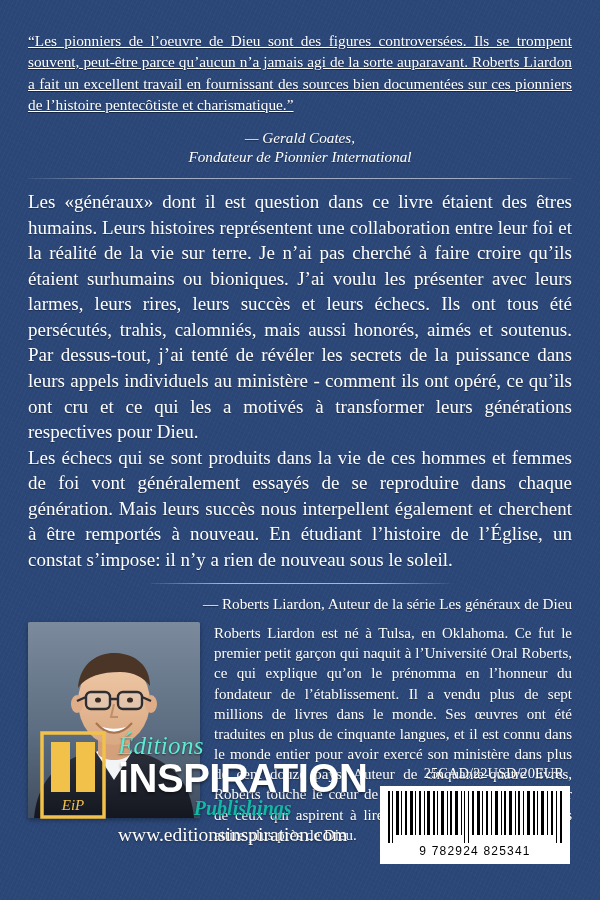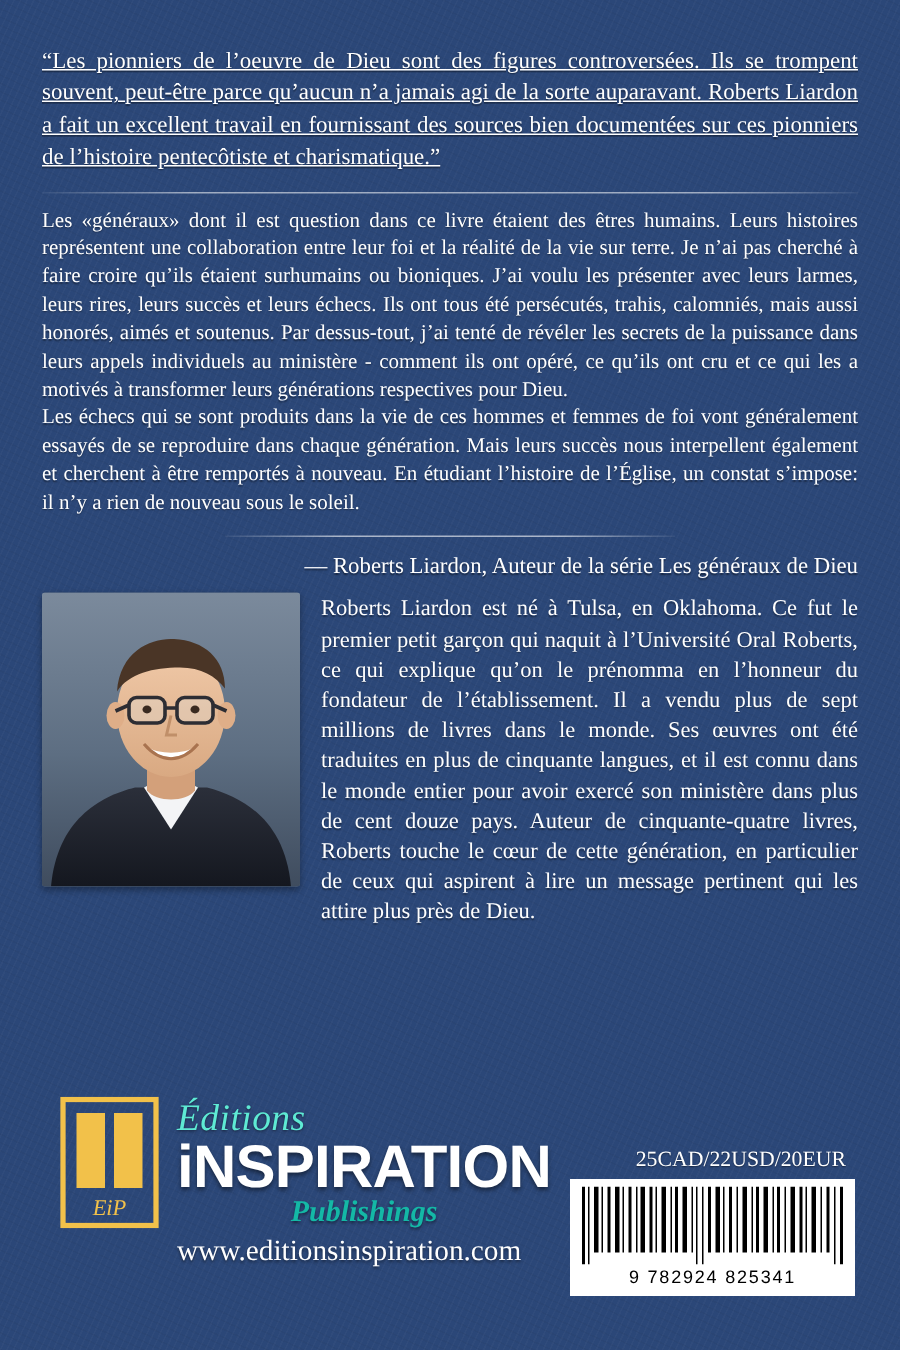--- a/index.html
+++ b/index.html
@@ -64,21 +64,21 @@
   .rule.short {
     width: 300px;
     margin-left: auto;
     margin-right: auto;
     background: linear-gradient(to right, rgba(255,255,255,0.05), rgba(255,255,255,0.6) 25%, rgba(255,255,255,0.6) 75%, rgba(255,255,255,0.05));
   }
 
   
   .body-copy p {
     margin: 0;
-    font-size: 14px;
+    font-size: 19px;
     line-height: 1.345;
     text-align: justify;
     text-shadow: 0 1px 1px rgba(0,0,0,0.4);
   }
 
   .author-attrib {
     text-align: right;
     font-size: 15.2px;
     line-height: 1.30;
     margin-top: 6px;
@@ -209,20 +209,24 @@
 </head>
 <body>
 
 <div class="cover">
   <div class="noise"></div>
 
   <div class="inner">
 
     <div class="quote">“Les pionniers de l’oeuvre de Dieu sont des figures controversées. Ils se trompent souvent, peut-être parce qu’aucun n’a jamais agi de la sorte auparavant. Roberts Liardon a fait un excellent travail en fournissant des sources bien documentées sur ces pionniers de l’histoire pentecôtiste et charismatique.”</div>
 
+    <div class="attrib">
+      <span class="name">— Gerald Coates,</span>
+      <span class="role">Fondateur de Pionnier International</span>
+    </div>
 
     <div class="rule"></div>
 
     <div class="body-copy">
       <p>Les «généraux» dont il est question dans ce livre étaient des êtres humains. Leurs histoires représentent une collaboration entre leur foi et la réalité de la vie sur terre. Je n’ai pas cherché à faire croire qu’ils étaient surhumains ou bioniques. J’ai voulu les présenter avec leurs larmes, leurs rires, leurs succès et leurs échecs. Ils ont tous été persécutés, trahis, calomniés, mais aussi honorés, aimés et soutenus. Par dessus-tout, j’ai tenté de révéler les secrets de la puissance dans leurs appels individuels au ministère - comment ils ont opéré, ce qu’ils ont cru et ce qui les a motivés à transformer leurs générations respectives pour Dieu.</p>
       <p>Les échecs qui se sont produits dans la vie de ces hommes et femmes de foi vont généralement essayés de se reproduire dans chaque génération. Mais leurs succès nous interpellent également et cherchent à être remportés à nouveau. En étudiant l’histoire de l’Église, un constat s’impose: il n’y a rien de nouveau sous le soleil.</p>
     </div>
 
     <div class="author-attrib">
       <div class="rule short"></div>

